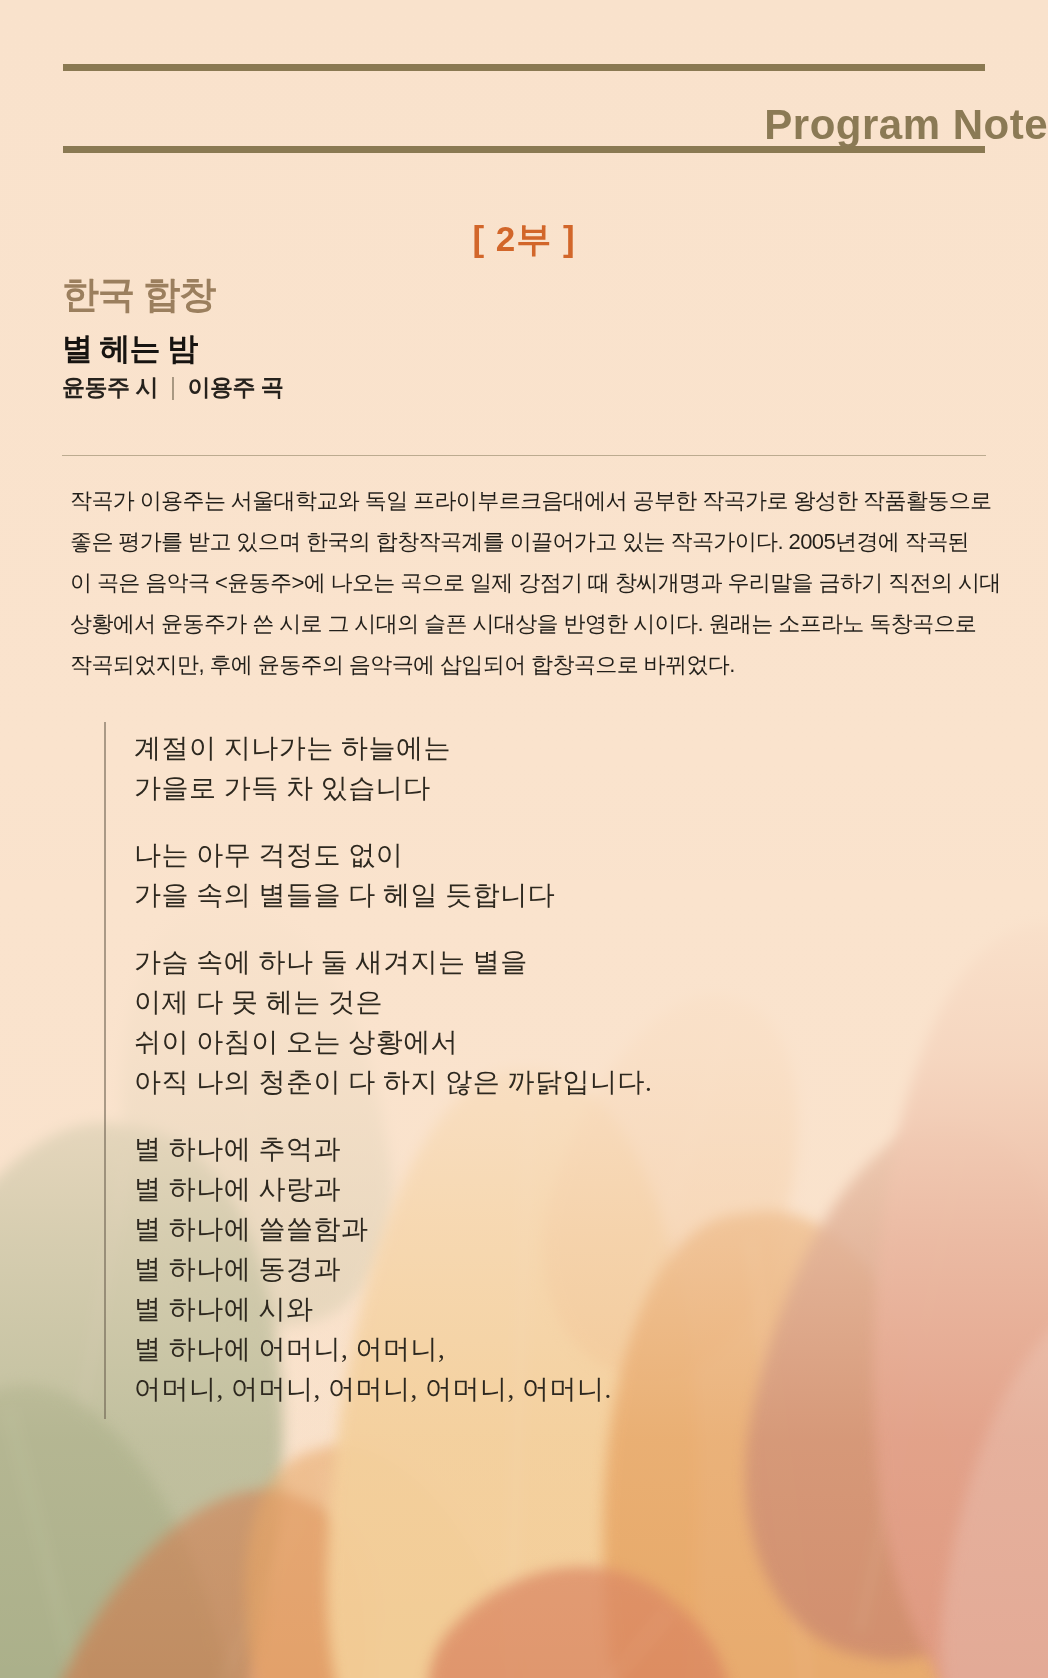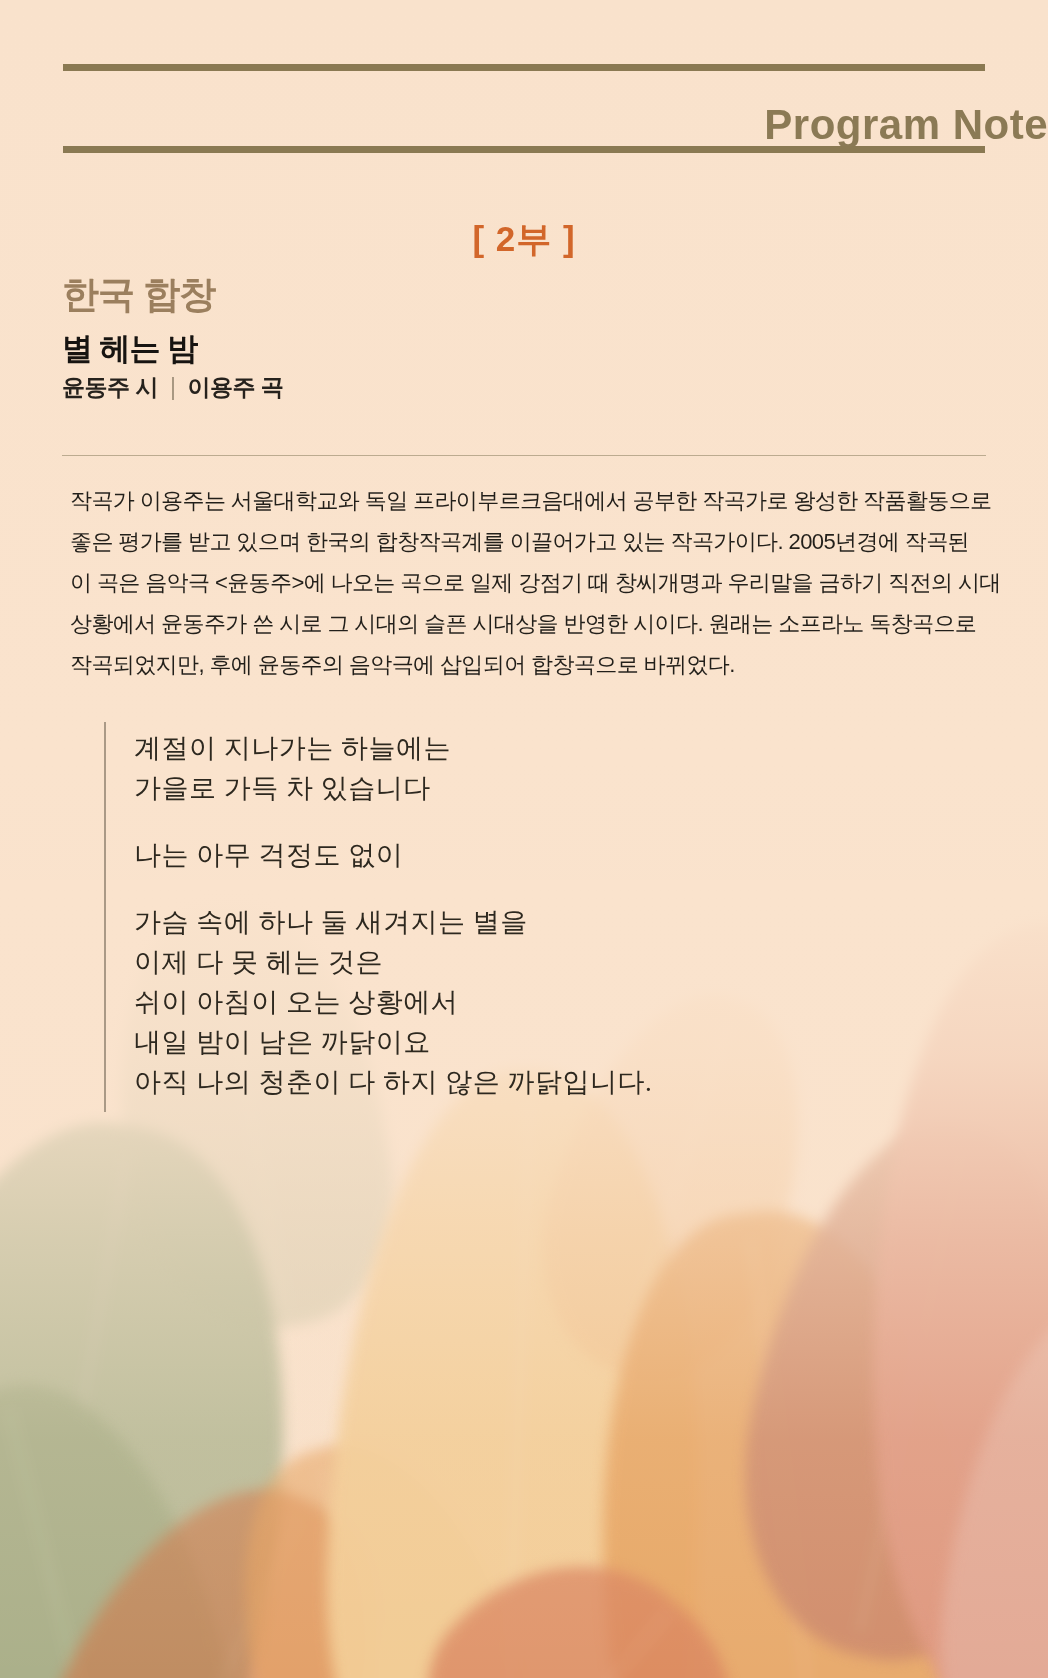--- a/index.html
+++ b/index.html
@@ -238,24 +238,33 @@
         <div class="desc-line">작곡되었지만, 후에 윤동주의 음악극에 삽입되어 합창곡으로 바뀌었다.</div>
       </div>
 
     <div class="poem">
         <div class="stanza">
           <div class="poem-line">계절이 지나가는 하늘에는</div>
           <div class="poem-line">가을로 가득 차 있습니다</div>
         </div>
         <div class="stanza">
           <div class="poem-line">나는 아무 걱정도 없이</div>
+          <div class="poem-line">가을 속의 별들을 다 헤일 듯합니다</div>
         </div>
         <div class="stanza">
           <div class="poem-line">가슴 속에 하나 둘 새겨지는 별을</div>
           <div class="poem-line">이제 다 못 헤는 것은</div>
           <div class="poem-line">쉬이 아침이 오는 상황에서</div>
-          <div class="poem-line">내일 밤이 남은 까닭이요</div>
           <div class="poem-line">아직 나의 청춘이 다 하지 않은 까닭입니다.</div>
+        </div>
+        <div class="stanza">
+          <div class="poem-line">별 하나에 추억과</div>
+          <div class="poem-line">별 하나에 사랑과</div>
+          <div class="poem-line">별 하나에 쓸쓸함과</div>
+          <div class="poem-line">별 하나에 동경과</div>
+          <div class="poem-line">별 하나에 시와</div>
+          <div class="poem-line">별 하나에 어머니, 어머니,</div>
+          <div class="poem-line">어머니, 어머니, 어머니, 어머니, 어머니.</div>
         </div>
       </div>
 
   </div>
 </div>
 
 </body></html>

